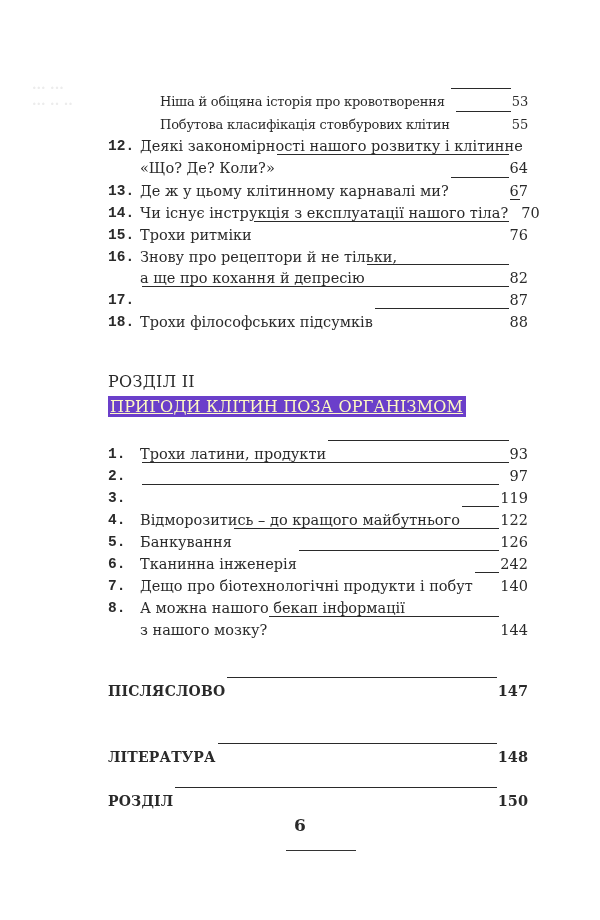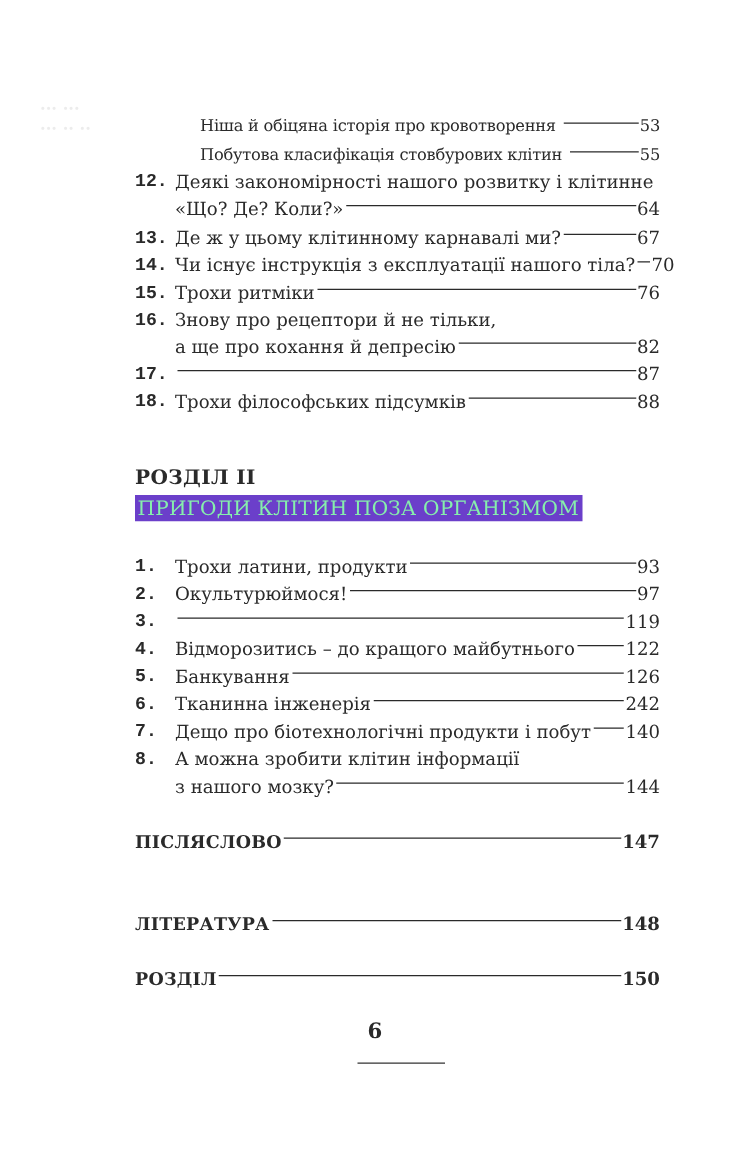--- a/index.html
+++ b/index.html
@@ -6,38 +6,38 @@
   body {
     width: 600px; height: 920px; background: #ffffff; position: relative; overflow: hidden;
     font-family: "DejaVu Serif", "Liberation Serif", serif; color: #2a2a2a;
   }
   .ghost {
     position: absolute; left: 32px; top: 80px; color: #ececec; font-size: 13px; font-weight: bold; line-height: 16px;
   }
   .toc { position: absolute; left: 0; top: 0; width: 600px; }
   .row {
     position: absolute; left: 108px; width: 420px; height: 20px;
-    display: flex; align-items: center; font-size: 14.5px; line-height: 20px;
+    display: flex; align-items: flex-start; font-size: 14.5px; line-height: 20px;
   }
   .row .num { width: 32px; font-weight: bold; flex: 0 0 32px; font-family: Liberation Mono, monospace; }
   .row .title { white-space: nowrap; }
   .row .leader { flex: 1 1 auto; border-bottom: 1.6px solid #2a2a2a; margin: 0 1px 0 2px; position: relative; top: -4px; min-width: 10px; }
   .row .page { white-space: nowrap; text-align: right; }
   .row.sub { left: 160px; width: 368px; font-size: 13px; letter-spacing: -0.2px; }
   .row.sub .leader { margin-left: 6px; }
   .row.cont { left: 140px; width: 388px; }
-  .row.top { left: 108px; width: 420px; }
+  .row.top { left: 108px; width: 420px; margin-top: 17px; }
   .row.top .title { font-weight: bold; font-size: 14px; letter-spacing: 0.2px; }
   .row.top .page { font-weight: bold; }
   .section-label {
-    position: absolute; left: 108px; top: 372px; font-weight: bold; font-size: 16px; letter-spacing: 0.3px;
+    position: absolute; left: 108px; top: 372px; font-weight: normal; font-size: 16px; letter-spacing: 0.3px;
   }
   .section-title {
-    position: absolute; left: 108px; top: 396px; background: #6b3fca; color: #86efac;
-    font-size: 16px; line-height: 21px; padding: 0 3px 0 2px; letter-spacing: 0.2px;
+    position: absolute; left: 108px; top: 396px; background: #6b3fca; color: #fef9c3;
+    font-size: 16px; line-height: 21px; padding: 0 3px 0 2px; letter-spacing: 0.2px; text-decoration: underline;
   }
   .footer-page {
     position: absolute; left: 0; width: 600px; top: 815px; text-align: center; font-weight: bold; font-size: 17px;
   }
   .footer-rule {
     position: absolute; left: 286px; top: 850px; width: 70px; border-top: 1.5px solid #333;
   }
 </style>
 </head>
 <body>
@@ -113,21 +113,20 @@
   <div class="section-title">ПРИГОДИ КЛІТИН ПОЗА ОРГАНІЗМОМ</div>
 
   <div class="row" style="top:444px">
     <span class="num">1.</span>
     <span class="title">Трохи латини, продукти</span>
     <span class="leader"></span>
     <span class="page">93</span>
   </div>
   <div class="row" style="top:466px">
     <span class="num">2.</span>
-    <span class="title">Окультурюймося!</span>
     <span class="leader"></span>
     <span class="page">97</span>
   </div>
   <div class="row" style="top:488px">
     <span class="num">3.</span>
     <span class="leader"></span>
     <span class="page">119</span>
   </div>
   <div class="row" style="top:510px">
     <span class="num">4.</span>
@@ -148,21 +147,21 @@
     <span class="page">242</span>
   </div>
   <div class="row" style="top:576px">
     <span class="num">7.</span>
     <span class="title">Дещо про біотехнологічні продукти і побут</span>
     <span class="leader"></span>
     <span class="page">140</span>
   </div>
   <div class="row cont-noleader" style="top:598px">
     <span class="num">8.</span>
-    <span class="title">А можна зробити клітин інформації</span>
+    <span class="title">А можна нашого бекап інформації</span>
 
   </div>
   <div class="row cont" style="top:620px">
     <span class="title">з нашого мозку?</span>
     <span class="leader"></span>
     <span class="page">144</span>
   </div>
 
   <div class="row top" style="top:664px">
     <span class="title">ПІСЛЯСЛОВО</span>

